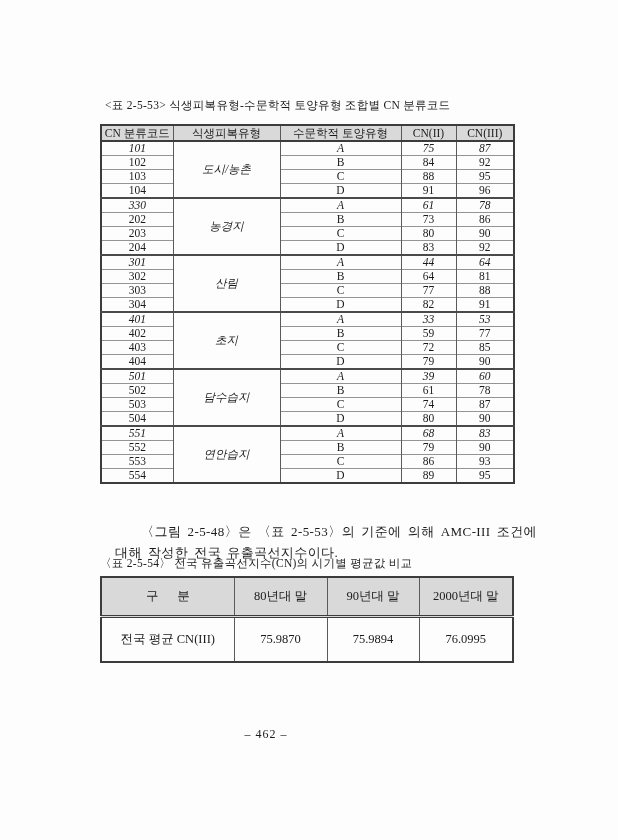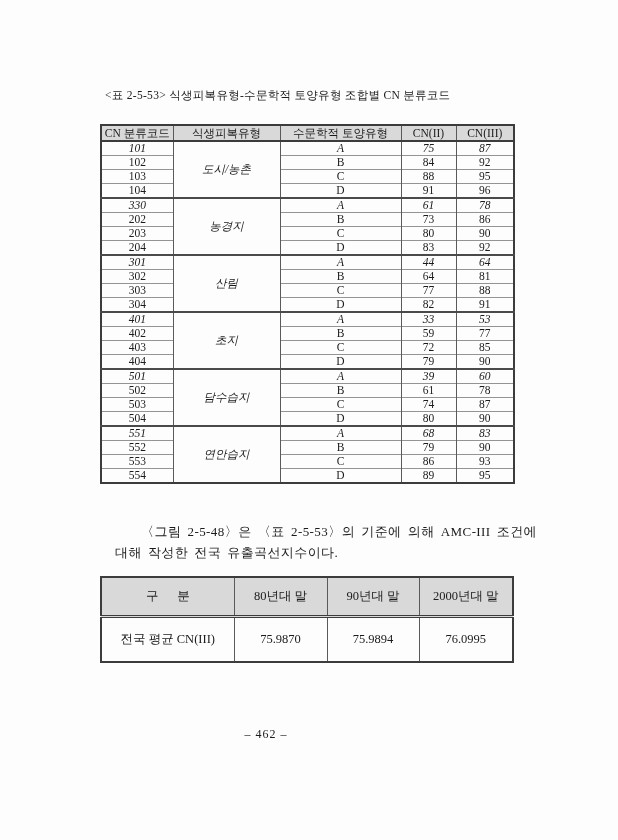--- a/index.html
+++ b/index.html
@@ -15,21 +15,21 @@
     font-family: "Liberation Serif", "DejaVu Serif", serif;
     color: #1b1b1b;
     overflow: hidden;
   }
   .caption {
     position: absolute;
     font-size: 11.5px;
     letter-spacing: 0.3px;
     white-space: nowrap;
   }
-  #caption-t1 { left: 105px; top: 88px; }
+  #caption-t1 { left: 105px; top: 98px; }
   #caption-t2 { left: 100px; top: 556px; }
 
   
   #table1 {
     position: absolute;
     left: 100px;
     top: 124px;
     width: 413px;
     border-collapse: collapse;
     table-layout: fixed;
@@ -280,20 +280,21 @@
           <td>554</td>
           <td>D</td>
           <td>89</td>
           <td>95</td>
         </tr>
       </tbody>
   </table>
 
   <p id="paragraph-1" class="body-text">〈그림 2-5-48〉은 〈표 2-5-53〉의 기준에 의해 AMC-III 조건에 대해 작성한 전국 유출곡선지수이다.</p>
 
+  <div id="caption-t2" class="caption">〈표 2-5-54〉 전국 유출곡선지수(CN)의 시기별 평균값 비교</div>
 
   <table id="table2">
     <colgroup id="t2-cols">
         <col style="width: 133px;">
         <col style="width: 93px;">
         <col style="width: 92px;">
         <col style="width: 94px;">
       </colgroup>
     <thead>
       <tr id="t2-head-row">

